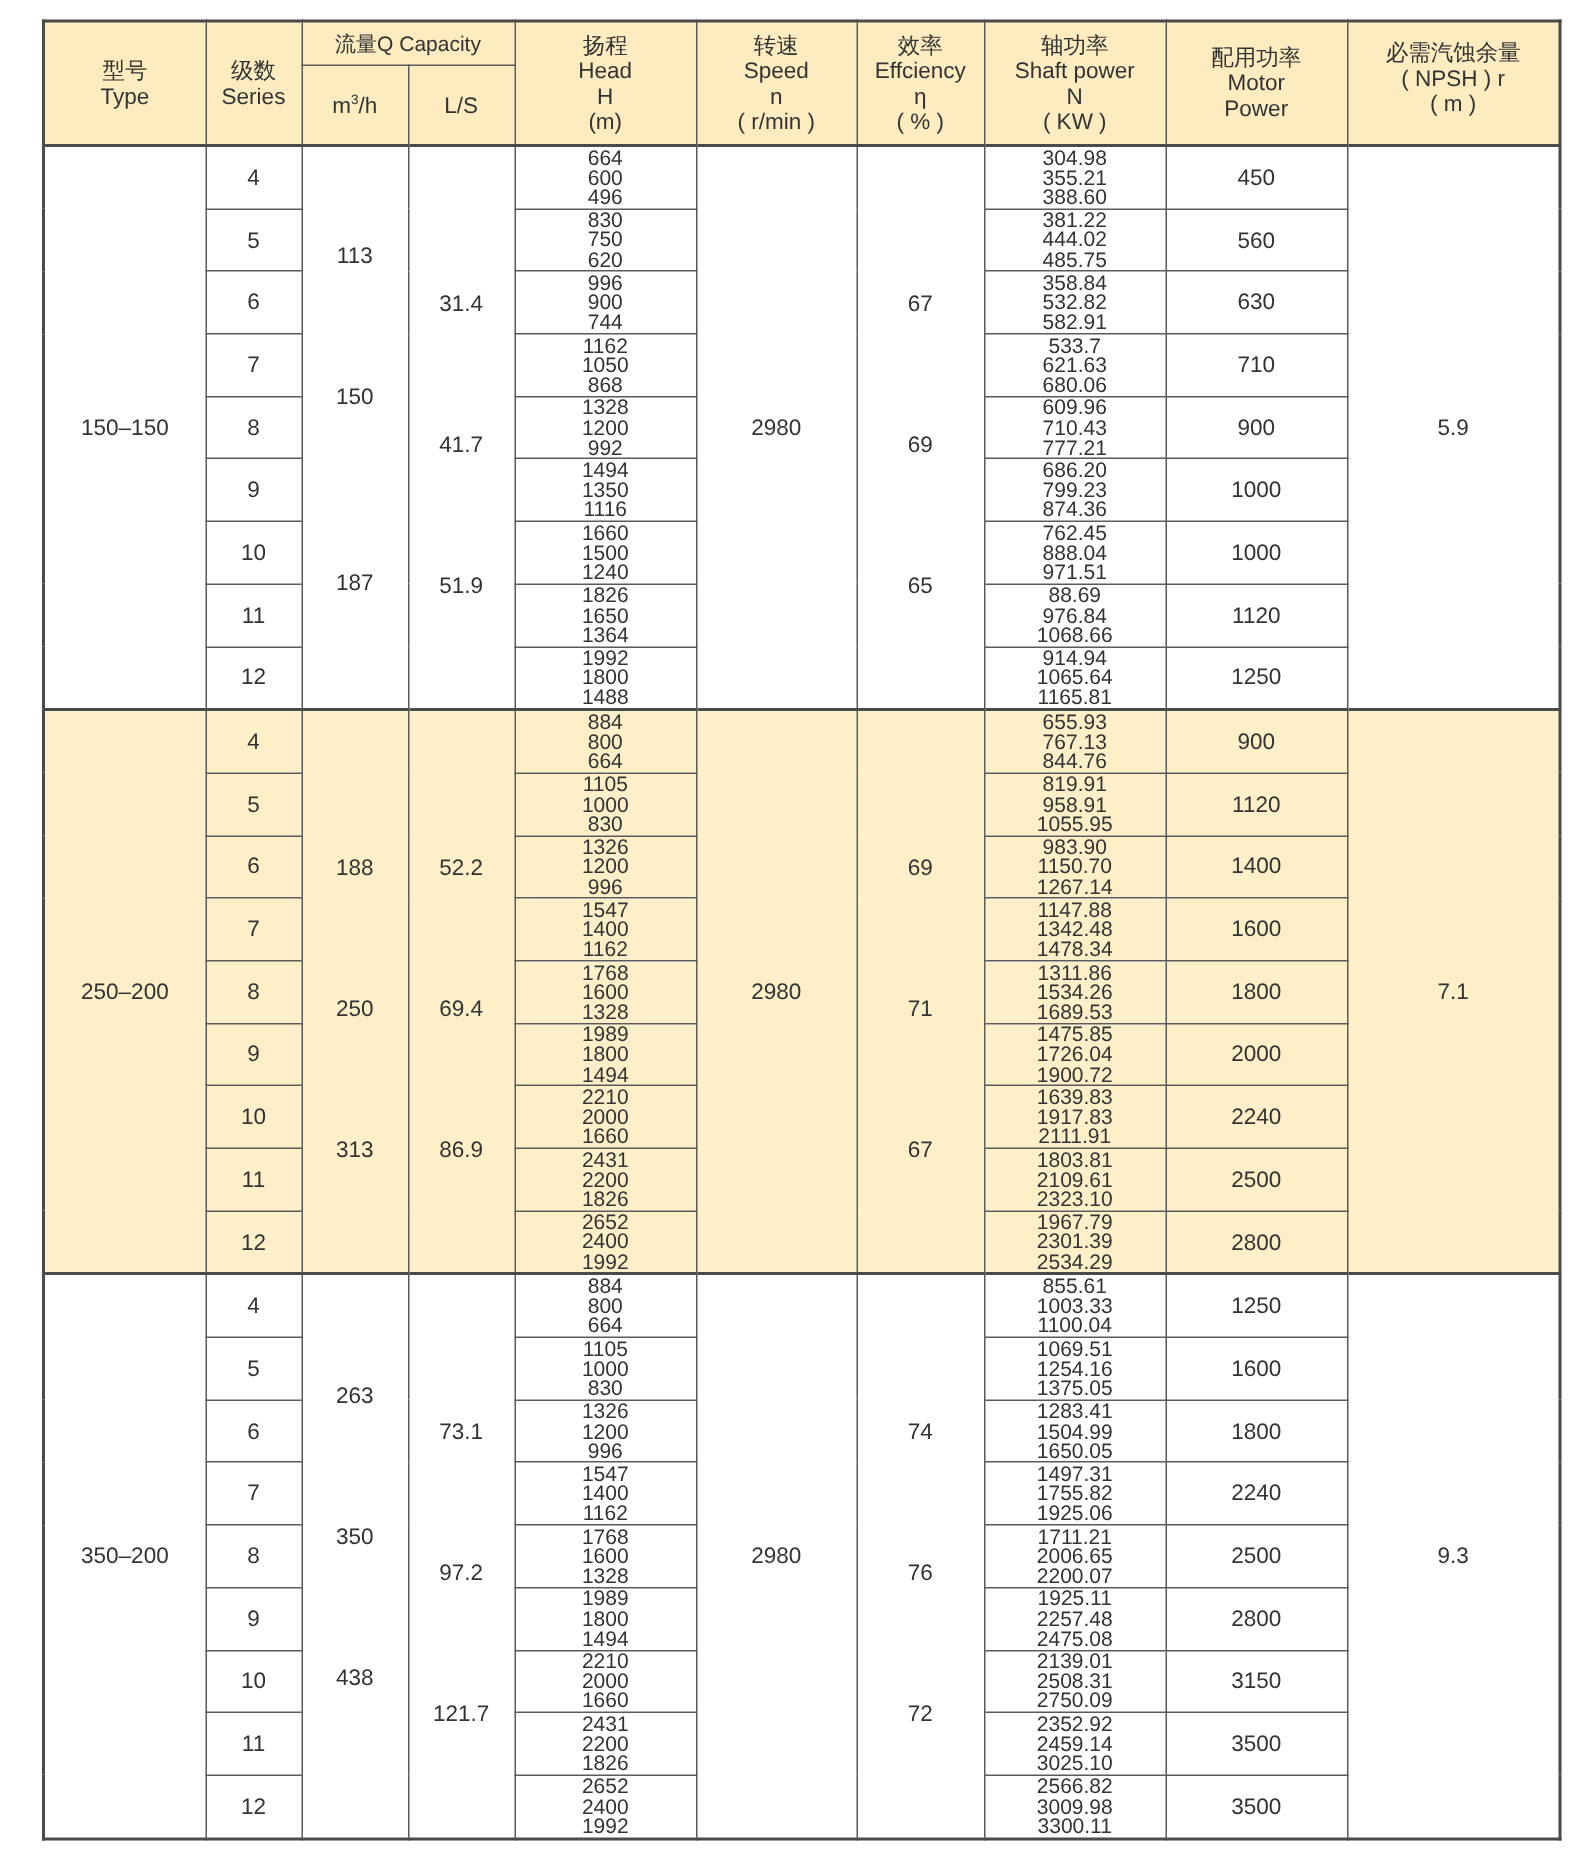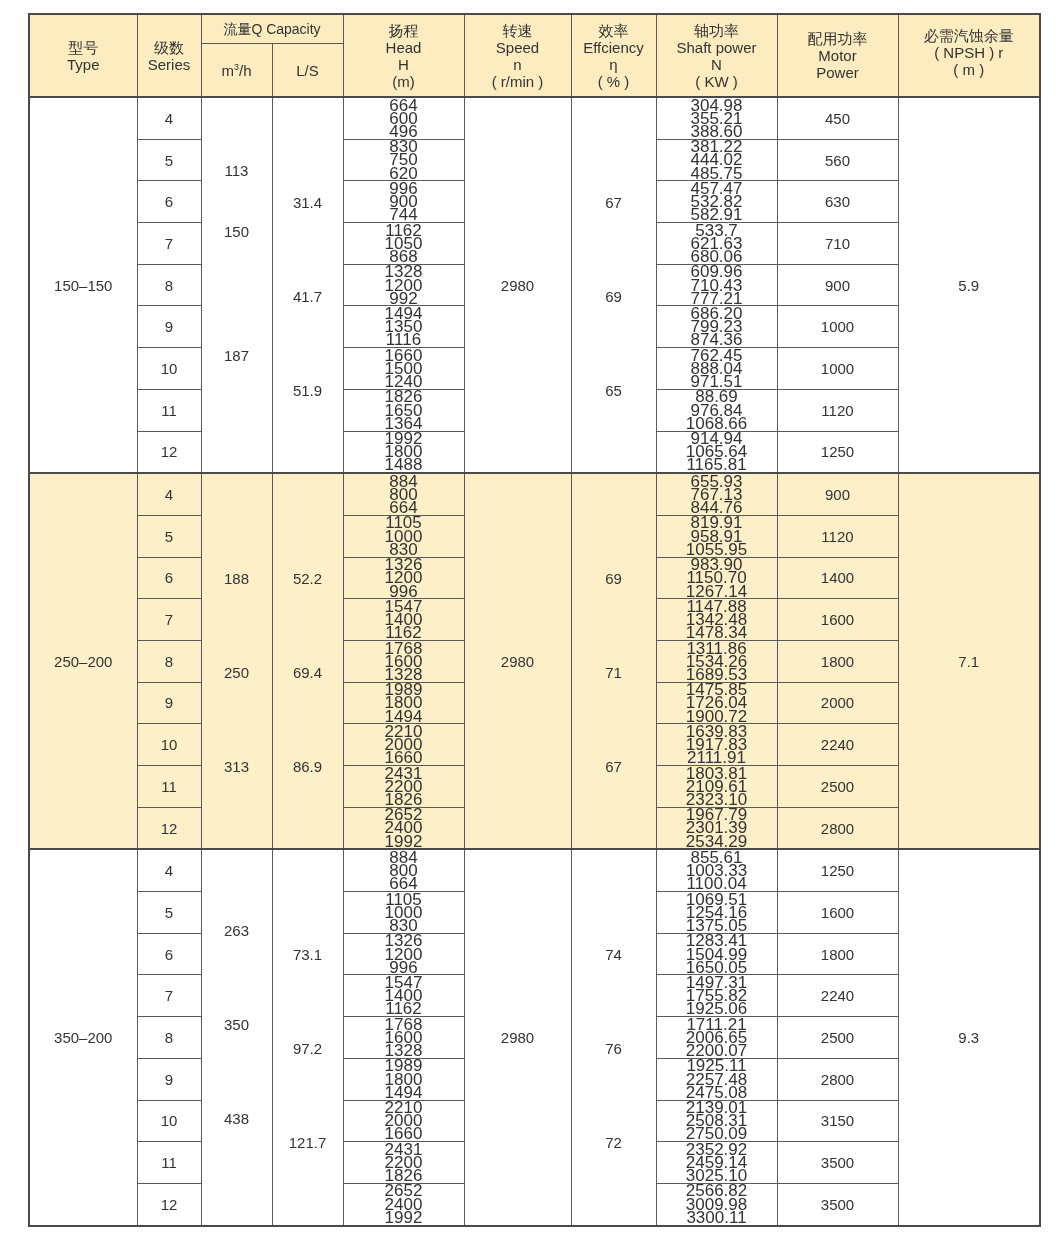--- a/index.html
+++ b/index.html
@@ -15,21 +15,21 @@
     border: 1px solid #5a5a5a;
     text-align: center; vertical-align: middle;
     padding: 0; font-weight: normal;
   }
   thead th { background: #fcecc0; font-size: 15px; line-height: 17px; color: #333; }
   thead tr.h1 th { height: 28px; }
   thead tr.h2 th { height: 52px; }
   tbody td { font-size: 15px; height: 40.7px; }
   tbody tr.grp-odd td { background: #ffffff; }
   tbody tr.grp-even td { background: #fdf0c8; }
-  td.stack { font-size: 17px; line-height: 13.2px; padding-top: 0; overflow: hidden; }
+  td.stack { font-size: 14px; line-height: 13.2px; padding-top: 0; overflow: hidden; }
   td.stack div { height: 13.2px; }
   tbody tr.grp-start td { border-top: 2px solid #4a4a4a; }
   .sup { font-size: 9px; vertical-align: super; line-height: 0; }
   .zh { display: block; }
 </style>
 </head>
 <body>
 
 <table class="spec">
   <colgroup>
@@ -94,21 +94,21 @@
       <th><span>m</span><span class="sup">3</span><span>/h</span></th>
       <th>L/S</th>
     </tr>
   </thead>
   <tbody id="tbody">
       <tr class="grp-odd grp-start">
         <td rowspan="9">150–150</td>
         <td>4</td>
         <td rowspan="9" style="vertical-align:top">
           <div style="margin-top:64px">113</div>
-          <div style="margin-top:44px">150</div>
+          <div style="margin-top:77px">150</div>
           <div style="margin-top:107px">187</div>
         </td>
         <td rowspan="9" style="vertical-align:top">
           <div style="margin-top:96px">31.4</div>
           <div style="margin-top:77px">41.7</div>
           <div style="margin-top:77px">51.9</div>
         </td>
         <td class="stack">
           <div>664</div>
           <div>600</div>
@@ -143,21 +143,21 @@
         <td>560</td>
       </tr>
       <tr class="grp-odd">
         <td>6</td>
         <td class="stack">
           <div>996</div>
           <div>900</div>
           <div>744</div>
         </td>
         <td class="stack">
-          <div>457.47</div>
+          <div>358.84</div>
           <div>532.82</div>
           <div>582.91</div>
         </td>
         <td>630</td>
       </tr>
       <tr class="grp-odd">
         <td>7</td>
         <td class="stack">
           <div>1162</div>
           <div>1050</div>

